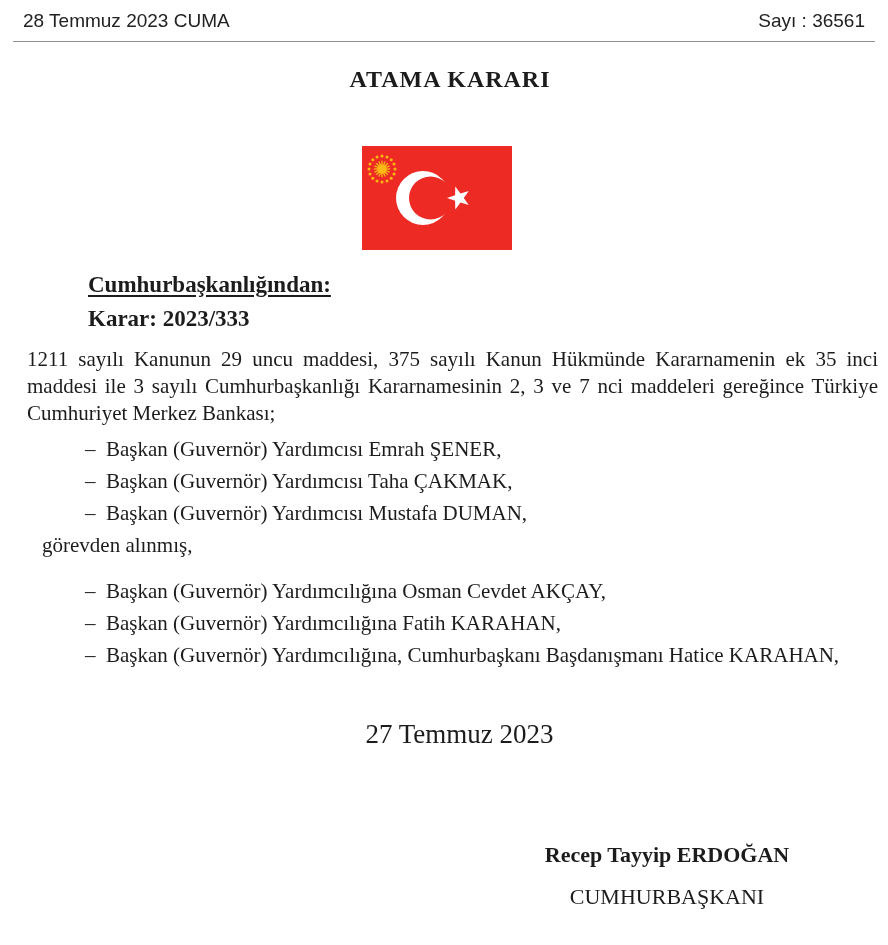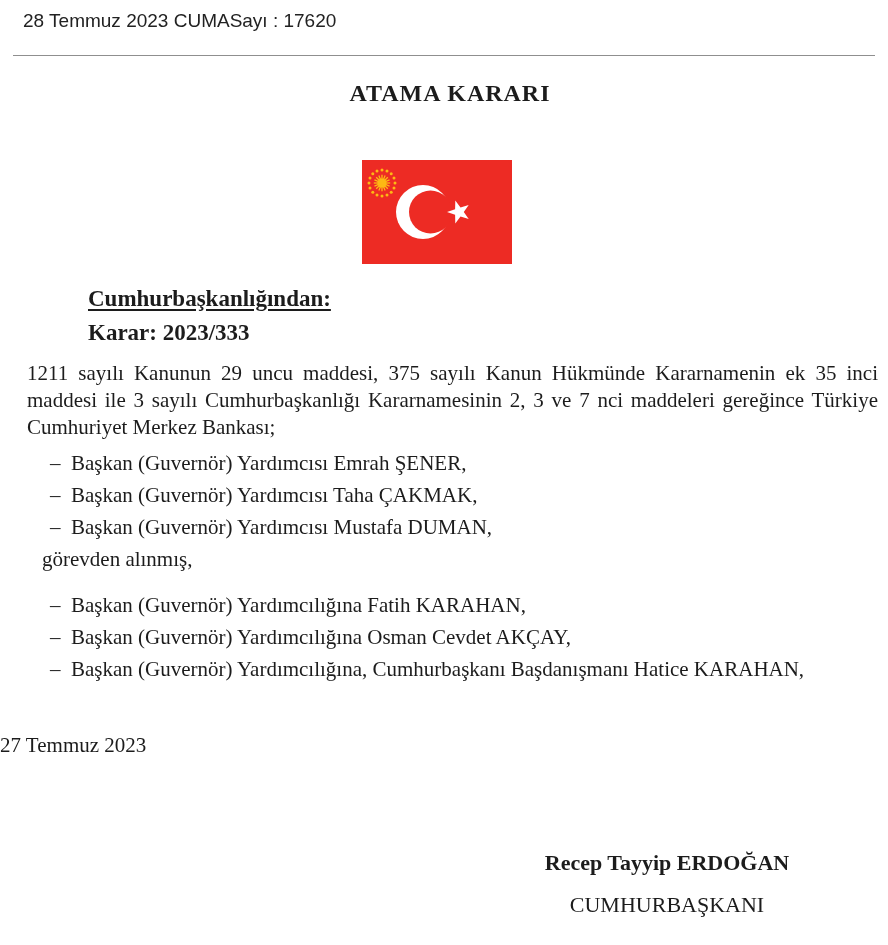--- a/index.html
+++ b/index.html
@@ -8,22 +8,22 @@
     width: 888px; height: 945px;
     background: #ffffff;
     color: #1c1c1c;
     font-family: "Liberation Serif", serif;
     overflow: hidden;
   }
   .page { width: 888px; height: 945px; position: relative; }
 
   
   .masthead {
-    display: flex; align-items: center;
-    margin: 0 13px; padding: 10px 10px 23px 10px;
+    display: flex; justify-content: space-between; align-items: center;
+    margin: 0 13px; padding: 10px 10px 9px 10px;
     border-bottom: 1px solid #8f8f8f;
   }
   .m-date, .m-issue {
     font-family: "Liberation Sans", sans-serif;
     font-size: 19px; color: #222222;
   }
   .m-title {
     font-size: 30px; font-weight: bold; color: #c00f1e;
     letter-spacing: 0.5px;
   }
@@ -44,41 +44,41 @@
     text-decoration: underline; text-underline-offset: 3px; font-weight: bold;
   }
   .decision-no { margin: 8px 0 0 88px; font-size: 23px; font-weight: bold; }
 
   
   .intro {
     margin: 14px 10px 0 27px; font-size: 21px; line-height: 27px;
     text-align: justify;
   }
   .list { margin-top: 6px; }
-  .list-item { padding-left: 50px; font-size: 21px; line-height: 32px; }
+  .list-item { padding-left: 85px; font-size: 21px; line-height: 32px; }
   .dash { display: inline-block; width: 21px; }
   .closing { margin-left: 42px; font-size: 21px; line-height: 32px; }
   .list-2 { margin-top: 14px; }
 
-  .doc-date { text-align: left; font-size: 21px; margin-top: 48px; }
+  .doc-date { text-align: center; font-size: 27px; margin-top: 48px; margin-left: 31px; }
 
   .signature {
     width: 310px; margin: 92px 66px 0 auto; text-align: center;
   }
   .sig-name { font-size: 22px; font-weight: bold; }
   .sig-title { font-size: 22px; margin-top: 16px; }
 </style>
 </head>
 <body>
 
 <div class="page">
 
   <header class="masthead">
     <span class="m-date">28 Temmuz 2023 CUMA</span>
-    <span class="m-issue">Sayı : 17620</span>
+    <span class="m-issue">Sayı : 36561</span>
   </header>
 
   <h1 class="doc-heading">ATAMA KARARI</h1>
 
   <div class="flag-wrap">
     <svg width="150" height="104" viewBox="0 0 150 104">
       <rect width="150" height="104" fill="#ED2B24"></rect>
 
       <circle cx="61" cy="52" r="27" fill="#FFFFFF"></circle>
       <circle cx="68.5" cy="52" r="21.5" fill="#ED2B24"></circle>
@@ -132,24 +132,24 @@
       <span class="dash">–</span><span>Başkan (Guvernör) Yardımcısı Taha ÇAKMAK,</span>
     </div>
     <div class="list-item">
       <span class="dash">–</span><span>Başkan (Guvernör) Yardımcısı Mustafa DUMAN,</span>
     </div>
   </div>
   <div class="closing">görevden alınmış,</div>
 
   <div class="list list-2">
     <div class="list-item">
-      <span class="dash">–</span><span>Başkan (Guvernör) Yardımcılığına Fatih KARAHAN,</span>
+      <span class="dash">–</span><span>Başkan (Guvernör) Yardımcılığına Osman Cevdet AKÇAY,</span>
     </div>
     <div class="list-item">
-      <span class="dash">–</span><span>Başkan (Guvernör) Yardımcılığına Osman Cevdet AKÇAY,</span>
+      <span class="dash">–</span><span>Başkan (Guvernör) Yardımcılığına Fatih KARAHAN,</span>
     </div>
     <div class="list-item">
       <span class="dash">–</span><span>Başkan (Guvernör) Yardımcılığına, Cumhurbaşkanı Başdanışmanı Hatice KARAHAN,</span>
     </div>
   </div>
 
   <div class="doc-date">27 Temmuz 2023</div>
 
   <div class="signature">
     <div class="sig-name">Recep Tayyip ERDOĞAN</div>

